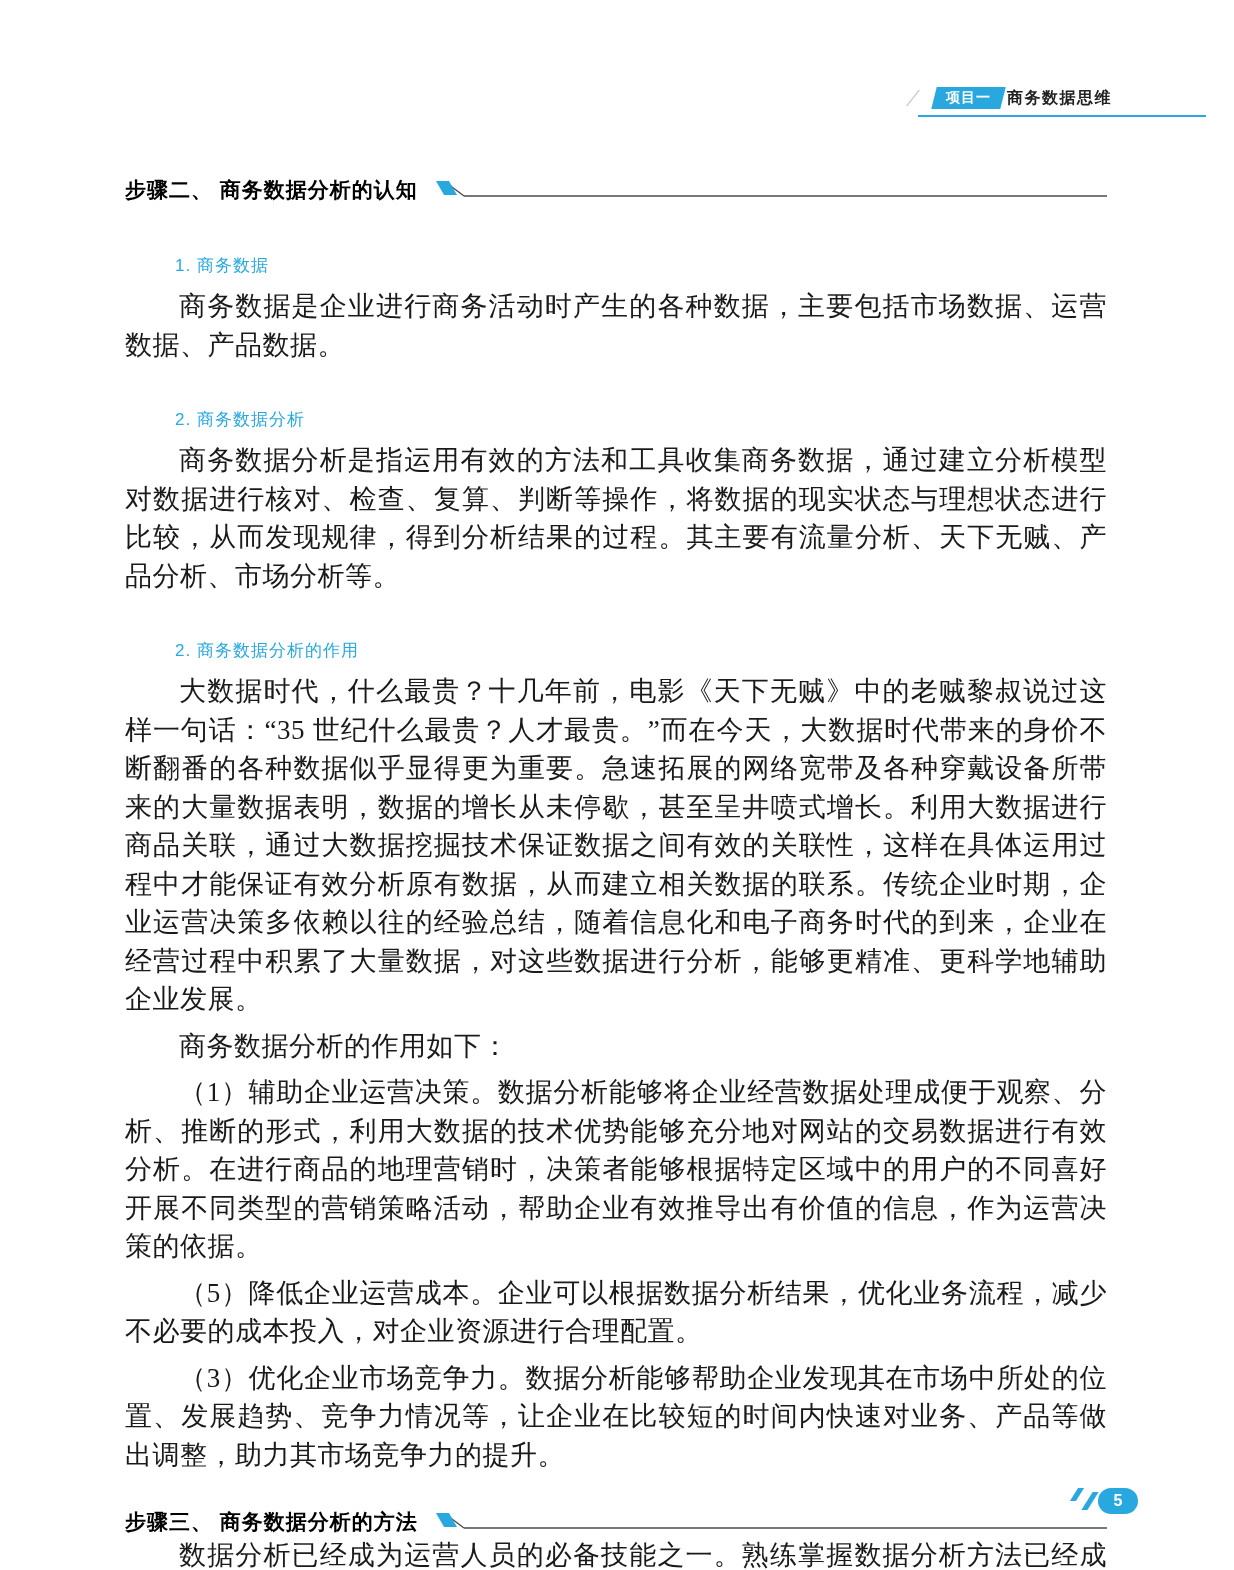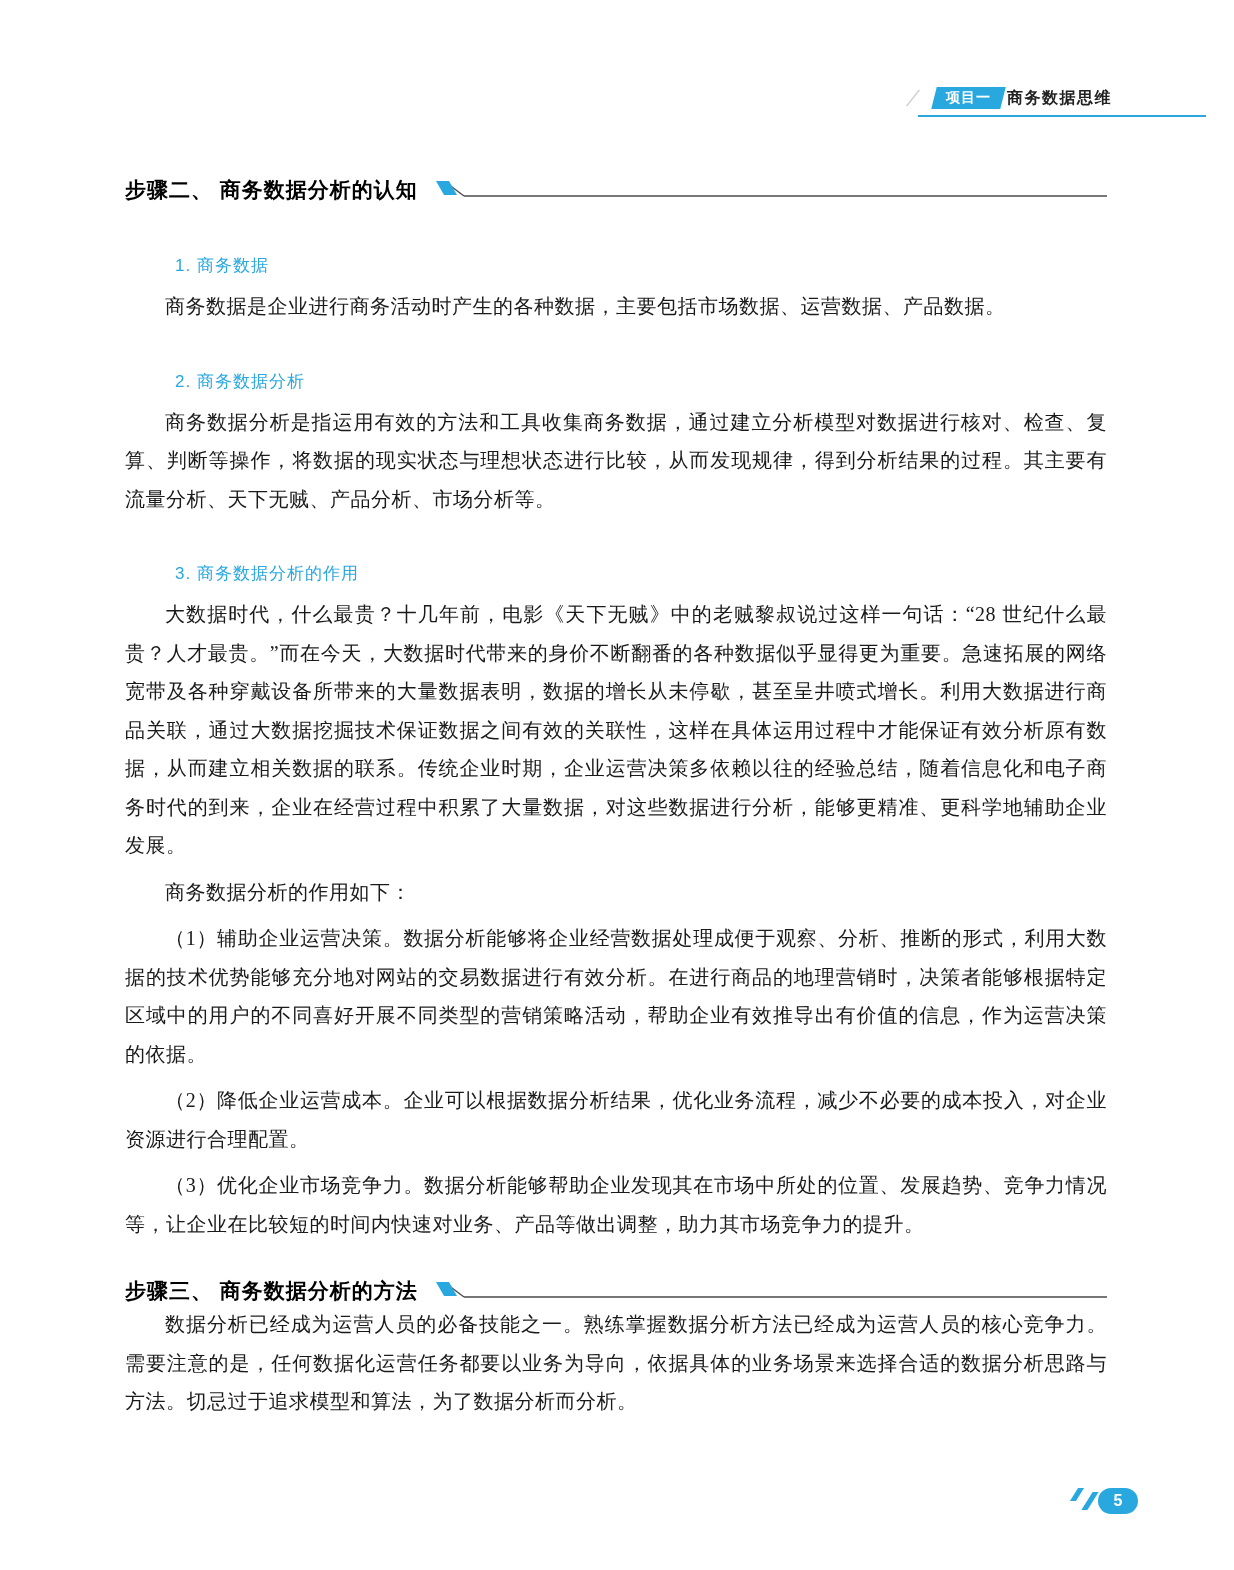--- a/index.html
+++ b/index.html
@@ -63,21 +63,21 @@
 
   .sub-title {
     color:#29a8df;
     font-family:"Liberation Sans", sans-serif;
     font-size:17px; letter-spacing:1px;
     margin:44px 0 0 50px;
   }
   .sub-title.first { margin-top:50px; }
 
   p.body {
-    font-size:20px; line-height:38.5px;
+    font-size:27px; line-height:38.5px;
     letter-spacing:0.5px;
     text-align:justify; text-indent:2em;
     margin:10px 0 0 0;
   }
   p.body.cont { margin-top:8px; }
 
   .step2-gap { margin-top:34px; }
 
   
   .page-num-wrap {
@@ -125,25 +125,25 @@
         </svg>
       </span>
     </div>
 
     <div class="sub-title first">1. 商务数据</div>
     <p class="body">商务数据是企业进行商务活动时产生的各种数据，主要包括市场数据、运营数据、产品数据。</p>
 
     <div class="sub-title">2. 商务数据分析</div>
     <p class="body">商务数据分析是指运用有效的方法和工具收集商务数据，通过建立分析模型对数据进行核对、检查、复算、判断等操作，将数据的现实状态与理想状态进行比较，从而发现规律，得到分析结果的过程。其主要有流量分析、天下无贼、产品分析、市场分析等。</p>
 
-    <div class="sub-title">3. 商务数据分析的作用</div>
-    <p class="body">大数据时代，什么最贵？十几年前，电影《天下无贼》中的老贼黎叔说过这样一句话：“28 世纪什么最贵？人才最贵。”而在今天，大数据时代带来的身价不断翻番的各种数据似乎显得更为重要。急速拓展的网络宽带及各种穿戴设备所带来的大量数据表明，数据的增长从未停歇，甚至呈井喷式增长。利用大数据进行商品关联，通过大数据挖掘技术保证数据之间有效的关联性，这样在具体运用过程中才能保证有效分析原有数据，从而建立相关数据的联系。传统企业时期，企业运营决策多依赖以往的经验总结，随着信息化和电子商务时代的到来，企业在经营过程中积累了大量数据，对这些数据进行分析，能够更精准、更科学地辅助企业发展。</p>
+    <div class="sub-title">2. 商务数据分析的作用</div>
+    <p class="body">大数据时代，什么最贵？十几年前，电影《天下无贼》中的老贼黎叔说过这样一句话：“35 世纪什么最贵？人才最贵。”而在今天，大数据时代带来的身价不断翻番的各种数据似乎显得更为重要。急速拓展的网络宽带及各种穿戴设备所带来的大量数据表明，数据的增长从未停歇，甚至呈井喷式增长。利用大数据进行商品关联，通过大数据挖掘技术保证数据之间有效的关联性，这样在具体运用过程中才能保证有效分析原有数据，从而建立相关数据的联系。传统企业时期，企业运营决策多依赖以往的经验总结，随着信息化和电子商务时代的到来，企业在经营过程中积累了大量数据，对这些数据进行分析，能够更精准、更科学地辅助企业发展。</p>
     <p class="body cont">商务数据分析的作用如下：</p>
     <p class="body cont">（1）辅助企业运营决策。数据分析能够将企业经营数据处理成便于观察、分析、推断的形式，利用大数据的技术优势能够充分地对网站的交易数据进行有效分析。在进行商品的地理营销时，决策者能够根据特定区域中的用户的不同喜好开展不同类型的营销策略活动，帮助企业有效推导出有价值的信息，作为运营决策的依据。</p>
-    <p class="body cont">（2）降低企业运营成本。企业可以根据数据分析结果，优化业务流程，减少不必要的成本投入，对企业资源进行合理配置。</p>
+    <p class="body cont">（5）降低企业运营成本。企业可以根据数据分析结果，优化业务流程，减少不必要的成本投入，对企业资源进行合理配置。</p>
     <p class="body cont">（3）优化企业市场竞争力。数据分析能够帮助企业发现其在市场中所处的位置、发展趋势、竞争力情况等，让企业在比较短的时间内快速对业务、产品等做出调整，助力其市场竞争力的提升。</p>
 
     <div class="step-heading step2-gap">
       <span class="heading-text">步骤三、 商务数据分析的方法</span>
       <span class="heading-deco">
         <svg class="deco-svg">
           <line x1="16" y1="5" x2="32" y2="17" stroke="#4a4a4a" stroke-width="1.3"></line>
           <line x1="32" y1="17" x2="100%" y2="17" stroke="#4a4a4a" stroke-width="1.3"></line>
           <polygon points="4,2 17,2 25,16 12,16" fill="#29a8df"></polygon>
         </svg>

